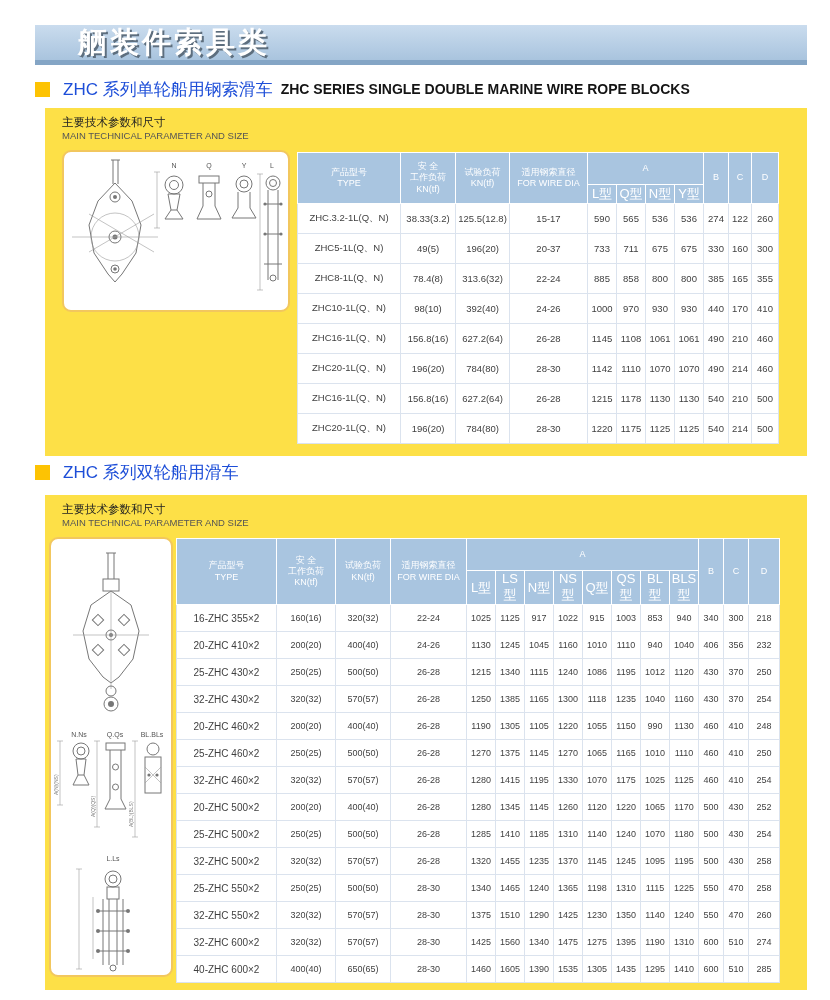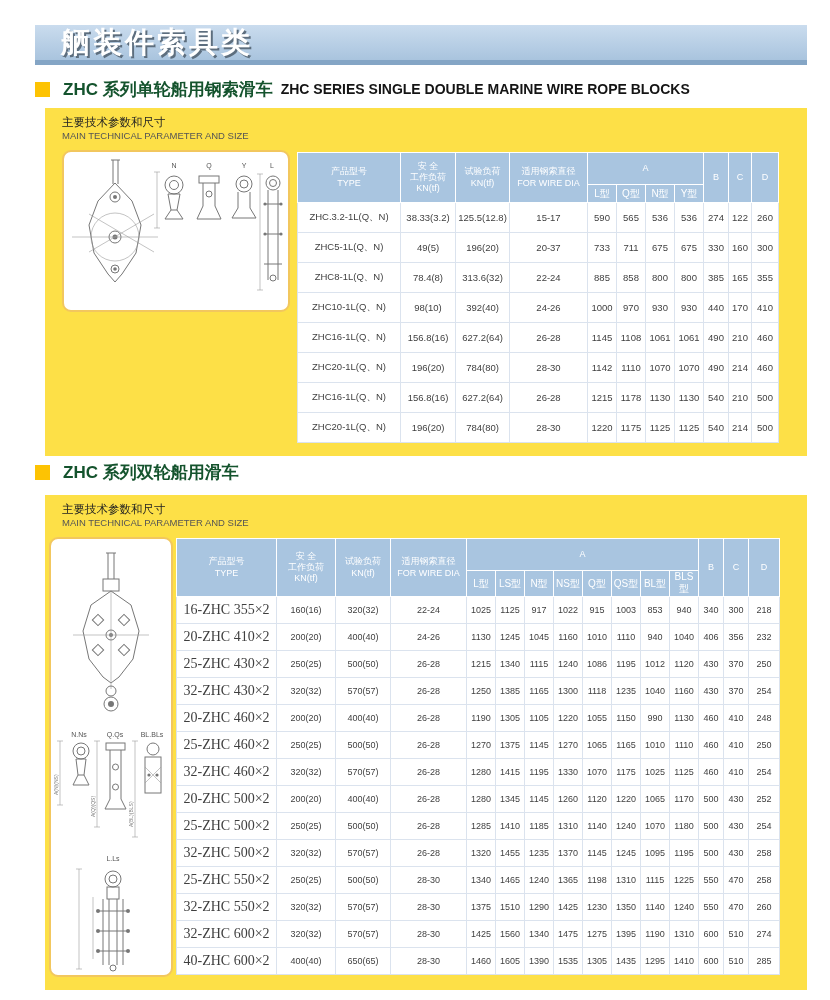--- a/index.html
+++ b/index.html
@@ -3,31 +3,31 @@
 <meta charset="utf-8">
 <style>
   * { box-sizing: border-box; }
   html,body { margin:0; padding:0; background:#fff; }
   body { width:830px; height:1000px; font-family:"Liberation Sans", sans-serif; }
   .page { position:relative; width:830px; height:1000px; overflow:hidden; background:#fff; }
 
   
   .banner { position:absolute; left:35px; top:25px; width:772px; height:40px;
     background:linear-gradient(#cadcee,#a9c4de); border-bottom:5px solid #84a5c5;
-    display:flex; align-items:center; padding-left:26px; }
+    display:flex; align-items:center; padding-left:43px; }
   .banner .zh { font-size:29px; font-weight:bold; color:#fff; letter-spacing:3px;
     text-shadow:2px 2px 0 #5d6e7e; white-space:nowrap; }
   .banner .en { font-size:20px; font-weight:bold; color:#fff; margin-left:14px;
     text-shadow:2px 2px 0 #5d6e7e; letter-spacing:0.5px; white-space:nowrap; }
 
   
   .sec-head { position:absolute; left:35px; display:flex; align-items:center; height:22px; }
   #sec1-head { top:78px; } #sec2-head { top:461px; }
   .bullet { width:15px; height:15px; background:#fdc303; margin-right:13px; flex:none; }
-  .sec-head .zh { font-size:17px; font-weight:bold; color:#14532d; white-space:nowrap; }
+  .sec-head .zh { font-size:17px; font-weight:normal; color:#1d4ed8; white-space:nowrap; }
   .sec-head .en { font-size:14px; font-weight:bold; color:#141414; margin-left:8px; white-space:nowrap; }
 
   
   .panel { position:absolute; left:45px; width:762px; background:#fde047; }
   #panel1 { top:108px; height:348px; }
   #panel2 { top:495px; height:495px; }
   .caption { position:absolute; left:17px; top:7px; }
   .caption .zh { font-size:11.5px; color:#222; line-height:1.3; }
   .caption .en { font-size:9.5px; color:#555; line-height:1.3; }
 
@@ -41,25 +41,25 @@
   .sk-fill { fill:#777; }
   .sk-label { font-size:7px; fill:#555; font-family:"Liberation Sans",sans-serif; }
   .sk-dim { font-size:5px; fill:#777; font-family:"Liberation Sans",sans-serif; }
 
   
   table { border-collapse:collapse; table-layout:fixed; position:absolute; }
   #table1 { left:252px; top:44px; width:481px; }
   #table2 { left:131px; top:43px; width:603px; }
   th { background:#a9c5e0; color:#fff; font-weight:normal; border:1px solid #fff; padding:0; }
   thead tr.main th { height:32px; font-size:9px; line-height:1.25; vertical-align:middle; }
-  thead tr.sub th  { height:18px; font-size:10px; }
+  thead tr.sub th  { height:18px; font-size:13px; }
   td { background:#fff; border:1px solid #dbe3ee; text-align:center; color:#3f3f3f; padding:0; }
   #table1 td { height:30px; font-size:9.5px; }
   #table2 td { height:27px; font-size:9px; }
-  #table2 td.type { font-size:14px;font-family:Liberation Serif, serif; }
+  #table2 td.type { font-size:10px; }
 </style>
 </head>
 <body>
 
 <div class="page">
 
   <div class="banner">
     <span class="zh">舾装件索具类</span>
   </div>
 

